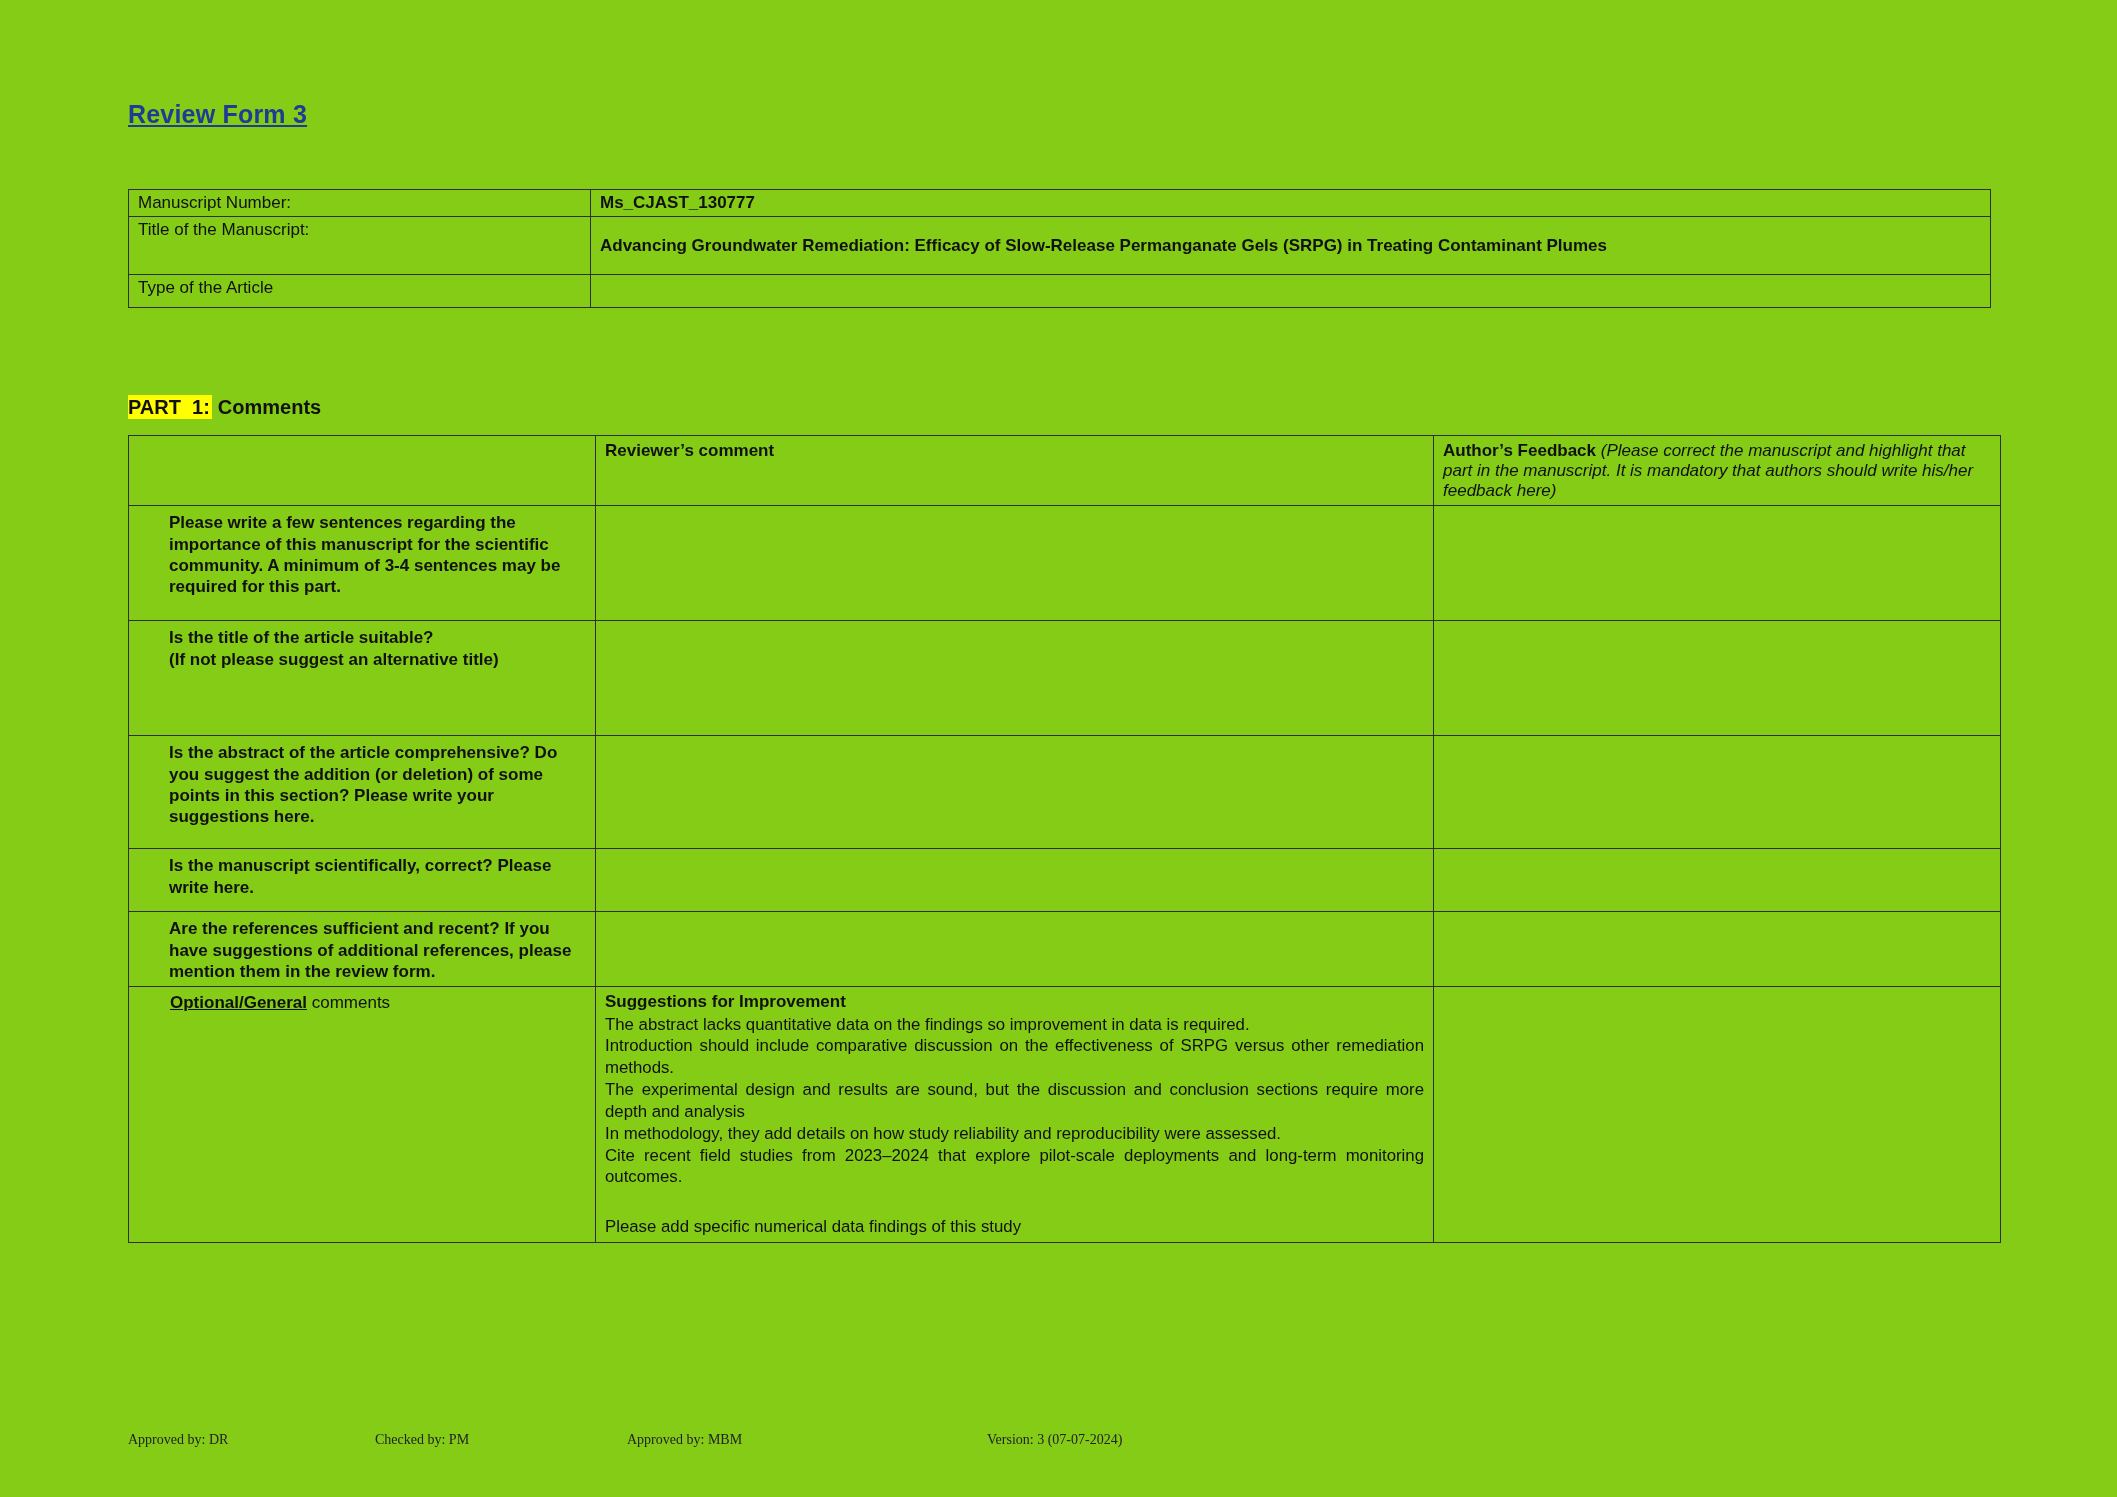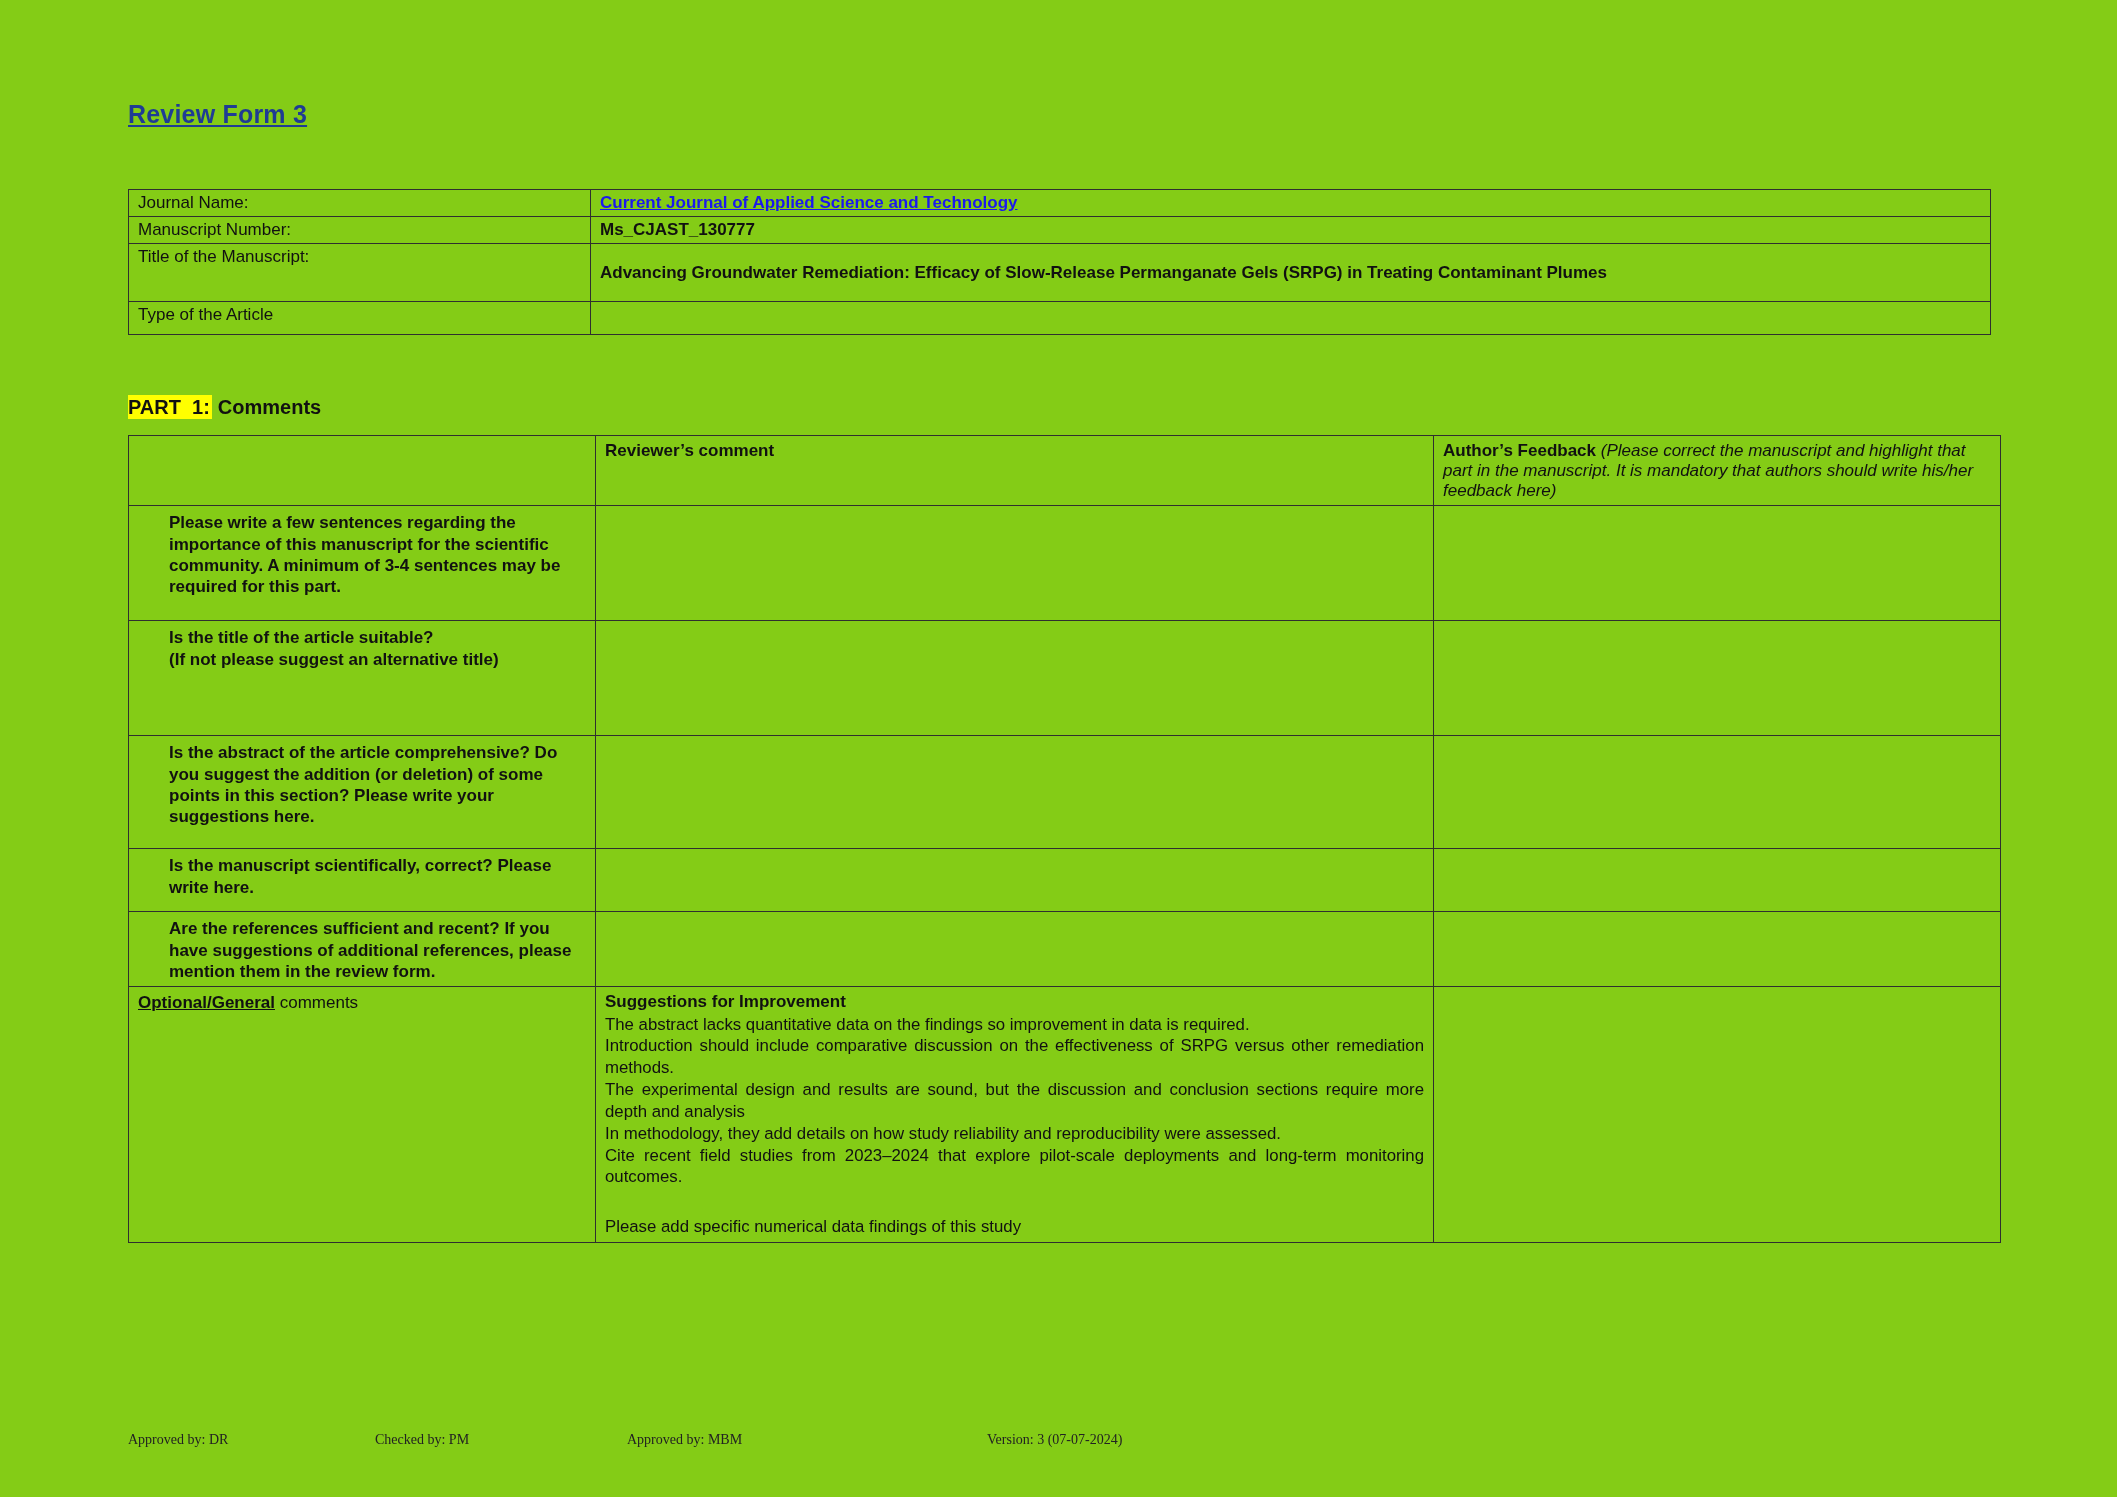--- a/index.html
+++ b/index.html
@@ -51,21 +51,21 @@
   .tr-q0 { height:115px; } .tr-q1 { height:115px; } .tr-q2 { height:113px;padding-left:16px; }
   .tr-q3 { height:63px;  } .tr-q4 { height:72px;  } .tr-q5 { height:65px;  }
   .tr-opt { height:251px; }
   .hdr-bold { font-weight:bold; line-height:1.25; }
   .hdr-note { font-style:italic; font-weight:normal; }
   .question {
     font-weight:bold; padding-left:40px !important;
     white-space:pre-line; line-height:1.26; padding-top:6px !important;
   }
   .opt-label-cell { padding-top:6px !important; }
-  .opt-underl { font-weight:bold; text-decoration:underline; }
+  .opt-underl { font-weight:bold; text-decoration:underline;margin-left:32px; }
 
   .sugg-head { font-weight:bold; line-height:1.3; }
   .sugg-par  { margin:0; text-align:justify; line-height:1.3; font-size:16.8px; }
   .sugg-closing { margin-top:28px; }
 
   
   .footer-item {
     position:absolute; top:1432px;
     font-family:"Liberation Serif", serif; font-size:14px; color:#222;
     white-space:nowrap;
@@ -81,26 +81,20 @@
 <div class="page">
 
   <div class="doc-title">Review Form 3</div>
 
   <table class="info-table">
     <colgroup>
         <col style="width:462px">
         <col style="width:1400px">
       </colgroup>
     <tbody>
-        <tr class="row-journal">
-      <td class="lbl">Journal Name:</td>
-      <td>
-        <span class="journal-link">Current Journal of Applied Science and Technology</span>
-      </td>
-    </tr>
     <tr class="row-msnum">
       <td class="lbl">Manuscript Number:</td>
       <td class="bold-val">Ms_CJAST_130777</td>
     </tr>
     <tr class="row-mstitle">
       <td class="lbl">Title of the Manuscript:</td>
       <td class="bold-val">Advancing Groundwater Remediation: Efficacy of Slow-Release Permanganate Gels (SRPG) in Treating Contaminant Plumes</td>
     </tr>
     <tr class="row-type">
       <td class="lbl">Type of the Article</td>

